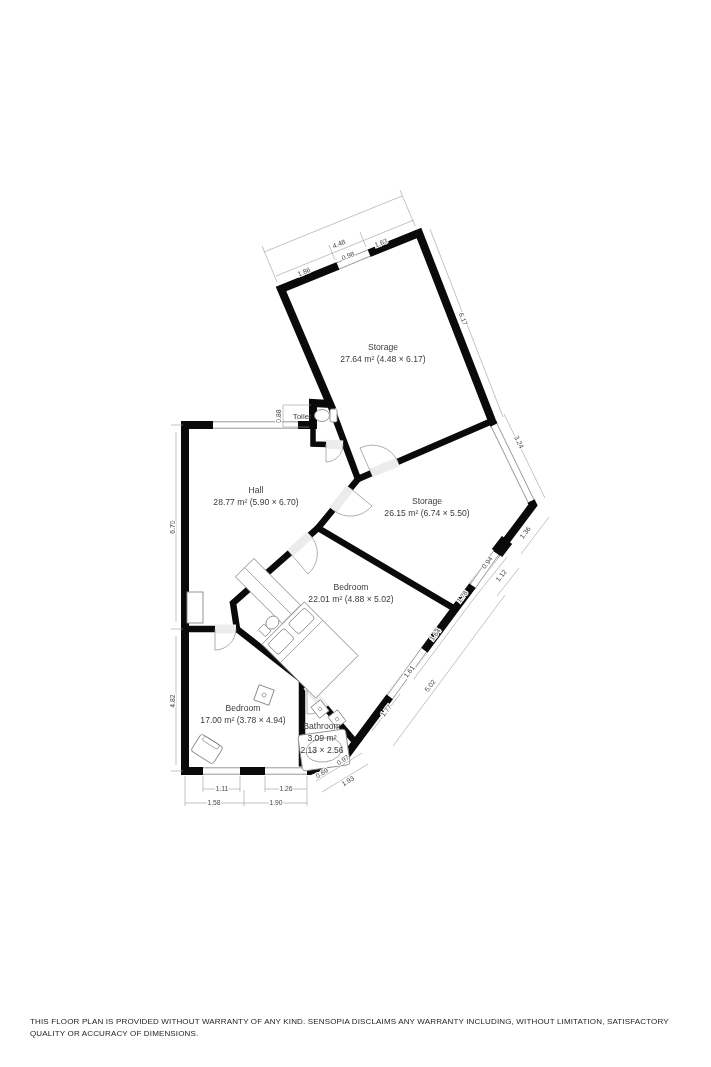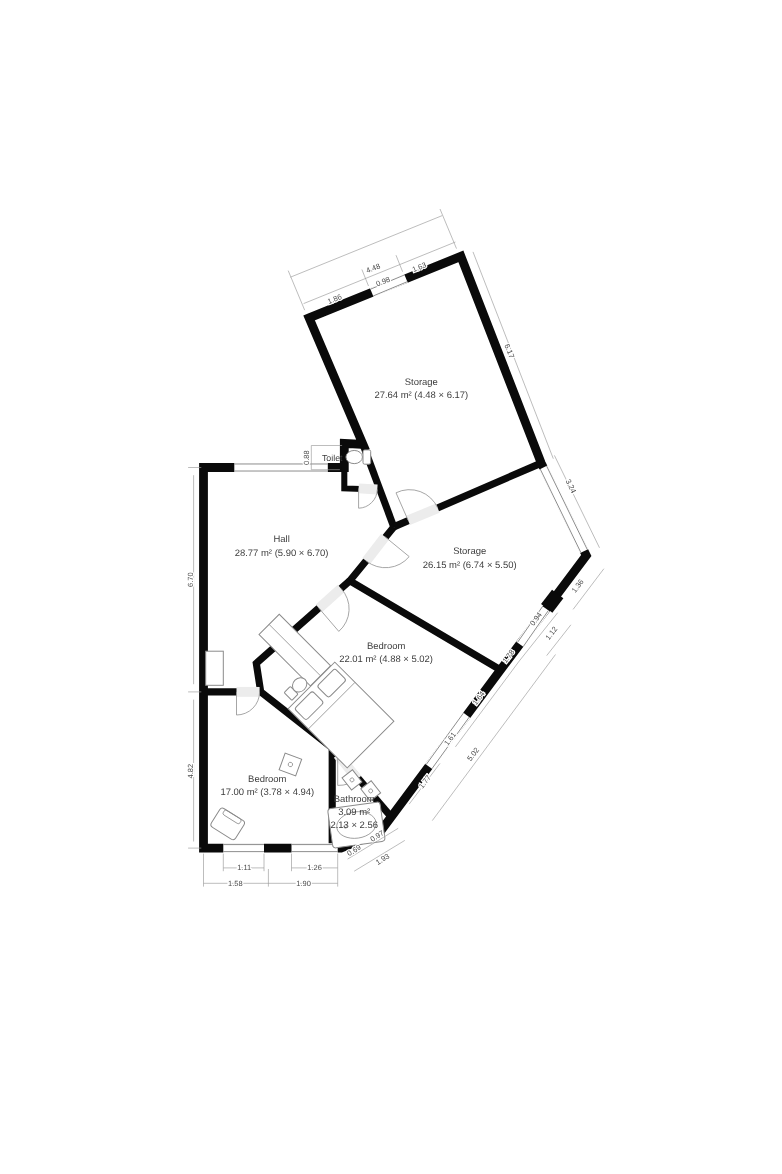--- a/index.html
+++ b/index.html
@@ -230,13 +230,14 @@
     <text class="room-label" x="243" y="723">17.00 m² (3.78 × 4.94)</text>
 
     <text class="room-label" x="322" y="729">Bathroom</text>
     <text class="room-label" x="322" y="741">3.09 m²</text>
     <text class="room-label" x="322" y="753">2.13 × 2.56</text>
 
     <text class="room-label" x="302" y="419" style="font-size:8px">Toilet</text>
   </g>
 </svg>
 
+<div class="disclaimer">THIS FLOOR PLAN IS PROVIDED WITHOUT WARRANTY OF ANY KIND. SENSOPIA DISCLAIMS ANY WARRANTY INCLUDING, WITHOUT LIMITATION, SATISFACTORY QUALITY OR ACCURACY OF DIMENSIONS.</div>
 </div>
 
 </body></html>

